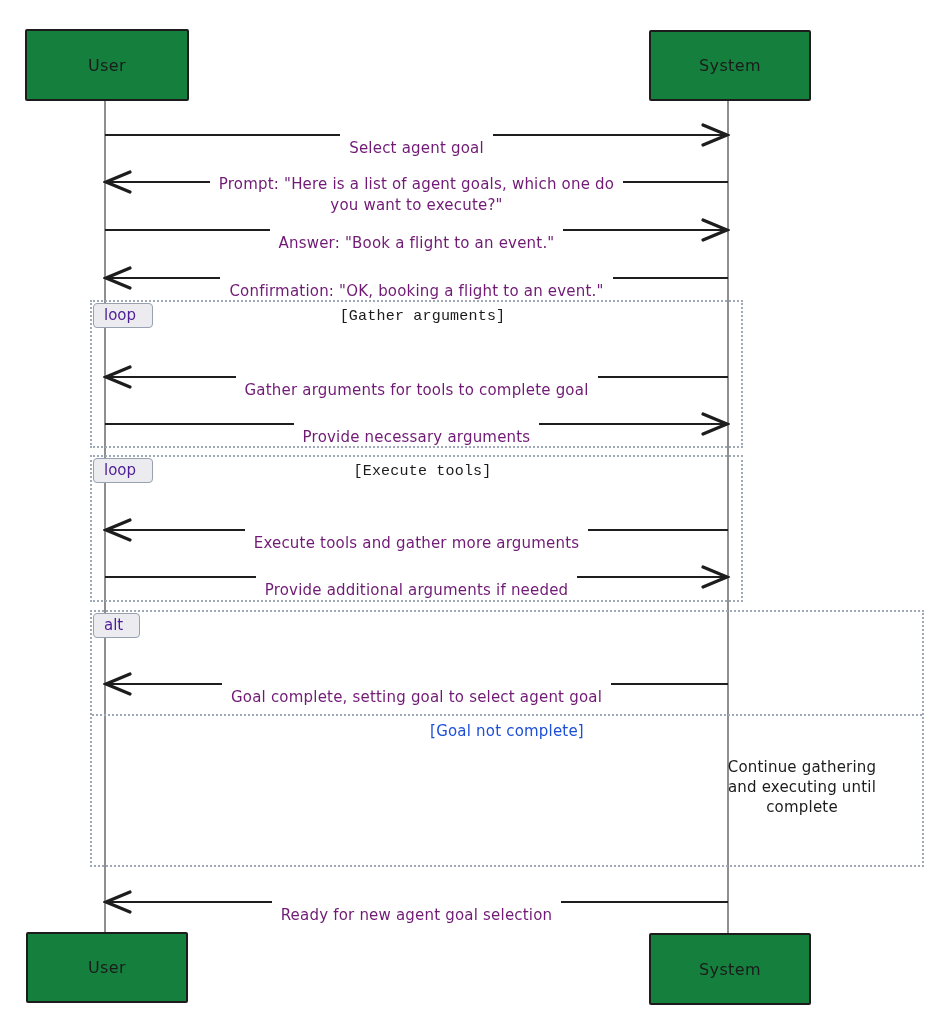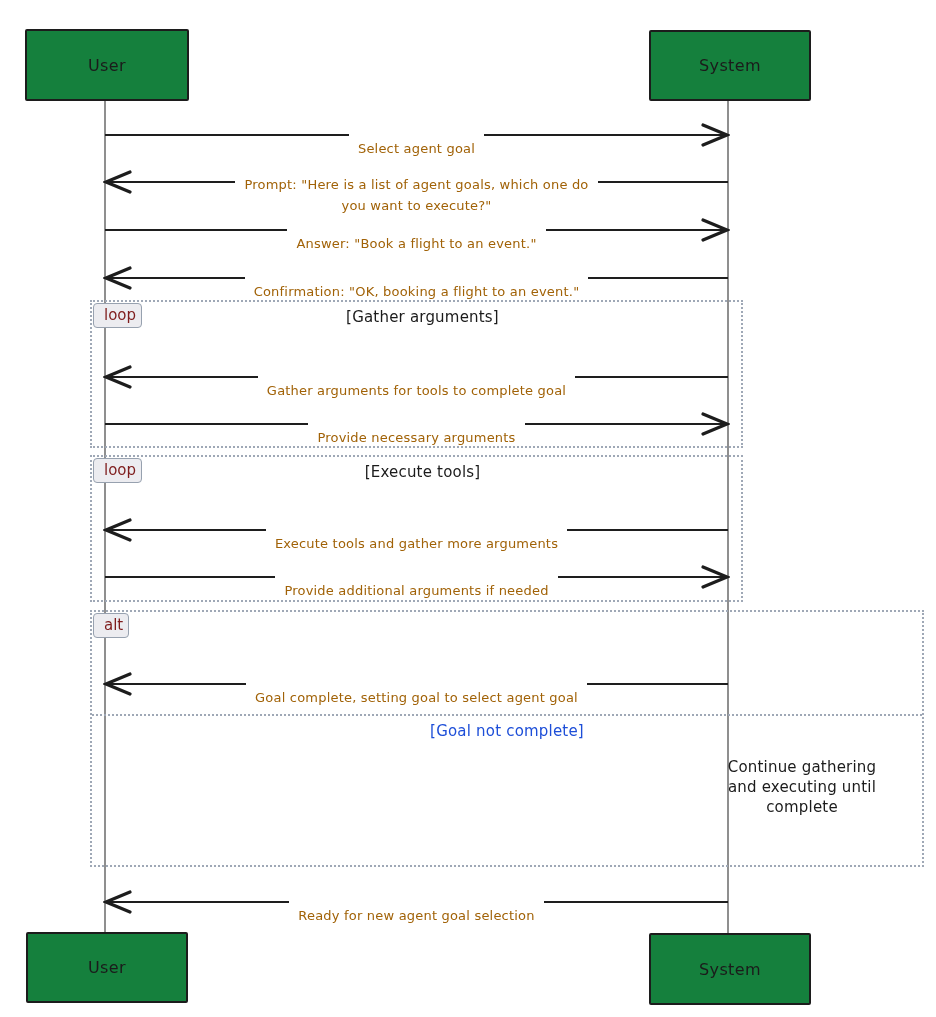--- a/index.html
+++ b/index.html
@@ -26,39 +26,39 @@
     position:absolute;width:2px;background:#8f8f8f;z-index:0;
   }
   
   .msg{
     position:absolute;left:105px;width:623px;height:0;
     display:flex;align-items:center;z-index:3;
   }
   .msg .seg{flex:1;height:0;border-top:2.6px solid #1e1e1e;}
   .msg .msg-text{
     padding:0 9px;text-align:center;white-space:pre-line;
-    font-size:13px;line-height:21px;letter-spacing:.2px;color:#a16207;
+    font-size:15px;line-height:21px;letter-spacing:.2px;color:#701a75;
     max-width:560px;
     margin-top:26px;
   }
   .msg svg{position:absolute;top:-13px;}
   .msg svg.head-right{right:-2px;}
   .msg svg.head-left{left:-2px;}
   
   .fragment{
     position:absolute;border:2px dotted #9fa8b6;z-index:2;background:transparent;
   }
   .frag-label{
     position:absolute;top:1px;left:1px;
     background:#ececf0;border:1.5px solid #97a1af;border-radius:4px;
-    padding:2px 5px 3px 10px;font-size:15px;color:#7f1d1d;z-index:5;
+    padding:2px 16px 3px 10px;font-size:15px;color:#4c1d95;z-index:5;
   }
   .frag-cond{
     position:absolute;left:12px;right:0;top:6px;text-align:center;
-    font-size:15px;letter-spacing:.2px;color:#1b1b1b;
+    font-size:15px;letter-spacing:.2px;color:#1b1b1b;font-family:Liberation Mono, monospace;
   }
   .alt-divider{
     position:absolute;left:0;right:0;height:0;border-top:2px dotted #9fa8b6;
   }
   .alt-else{
     position:absolute;left:0;right:0;text-align:center;
     font-size:15px;letter-spacing:.2px;color:#1d4ed8;
   }
   .note{
     position:absolute;text-align:center;white-space:pre-line;

